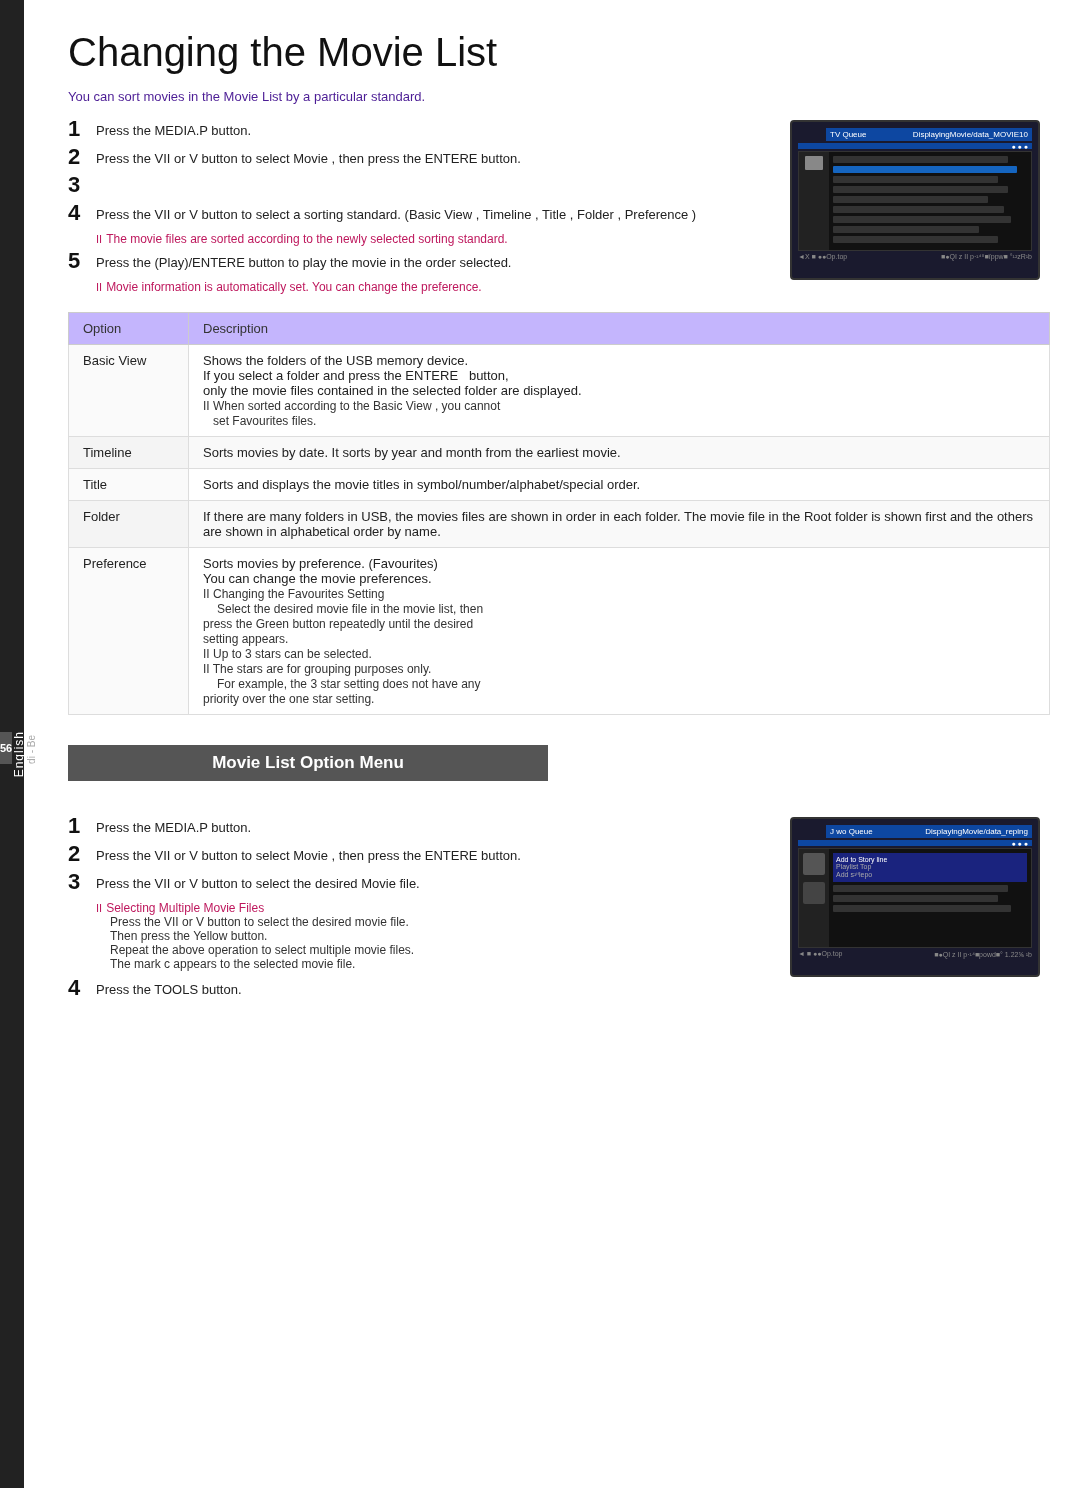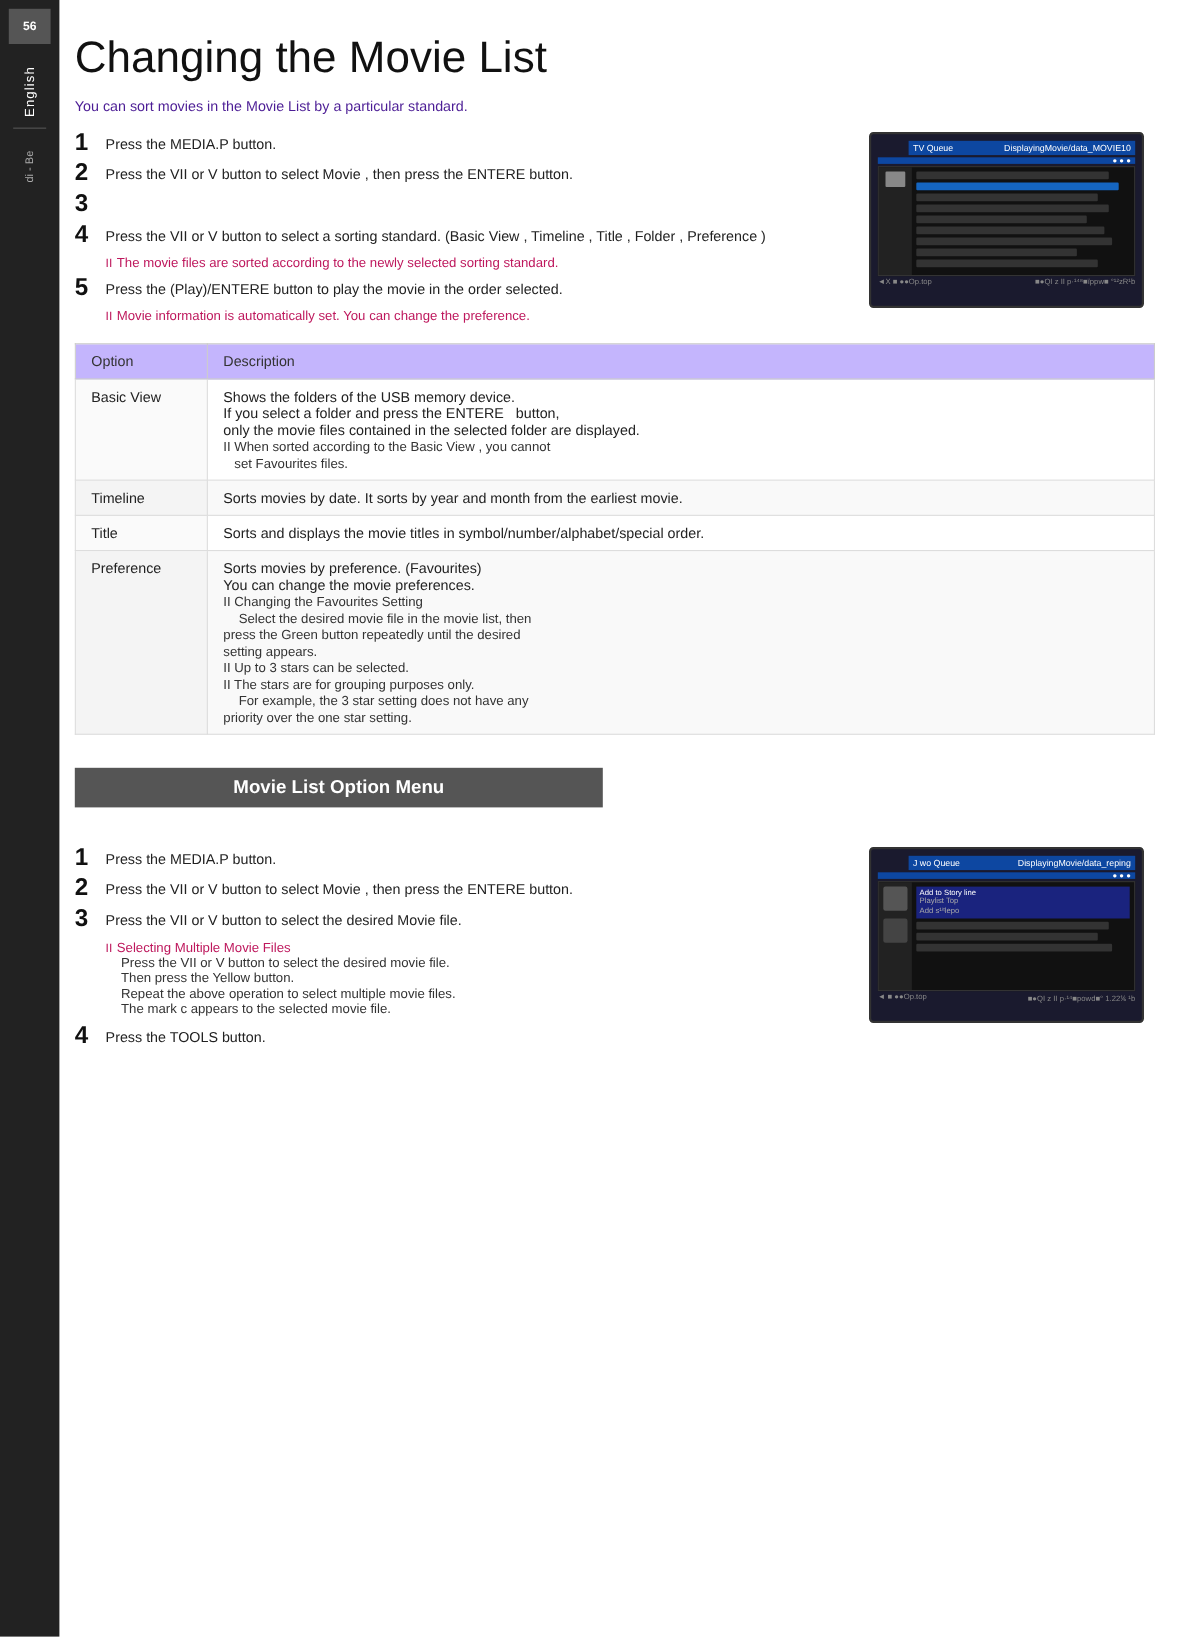--- a/index.html
+++ b/index.html
@@ -11,25 +11,24 @@
       font-size: 14px;
       color: #222;
       position: relative;
     }
 
     
     .sidebar {
       position: absolute;
       left: 0;
       top: 0;
-      width: 54px;
+      width: 24px;
       height: 1488px;
       background: #222;
       display: flex;
-      flex-direction: column;
       align-items: center;
     }
     .sidebar-badge {
       background: #555;
       color: #fff;
       font-size: 11px;
       font-weight: bold;
       width: 38px;
       height: 32px;
       display: flex;
@@ -372,20 +371,26 @@
           Sorts movies by date. It sorts by year and month from the earliest movie.
         </td>
       </tr>
       <tr>
         <td>Title</td>
         <td>
           Sorts and displays the movie titles in symbol/number/alphabet/special order.
         </td>
       </tr>
       <tr>
+        <td>Folder</td>
+        <td>
+          If there are many folders in USB, the movies files are shown in order in each folder. The movie file in the Root folder is shown first and the others are shown in alphabetical order by name.
+        </td>
+      </tr>
+      <tr>
         <td>Preference</td>
         <td>
           Sorts movies by preference. (Favourites)<br>
           You can change the movie preferences.<br>
           <span class="table-note">II Changing the Favourites Setting</span><br>
           <span class="note-indent">Select the desired movie file in the movie list, then<br>
           press the Green button repeatedly until the desired<br>
           setting appears.</span><br>
           <span class="table-note">II Up to 3 stars can be selected.</span><br>
           <span class="table-note">II The stars are for grouping purposes only.<br>

